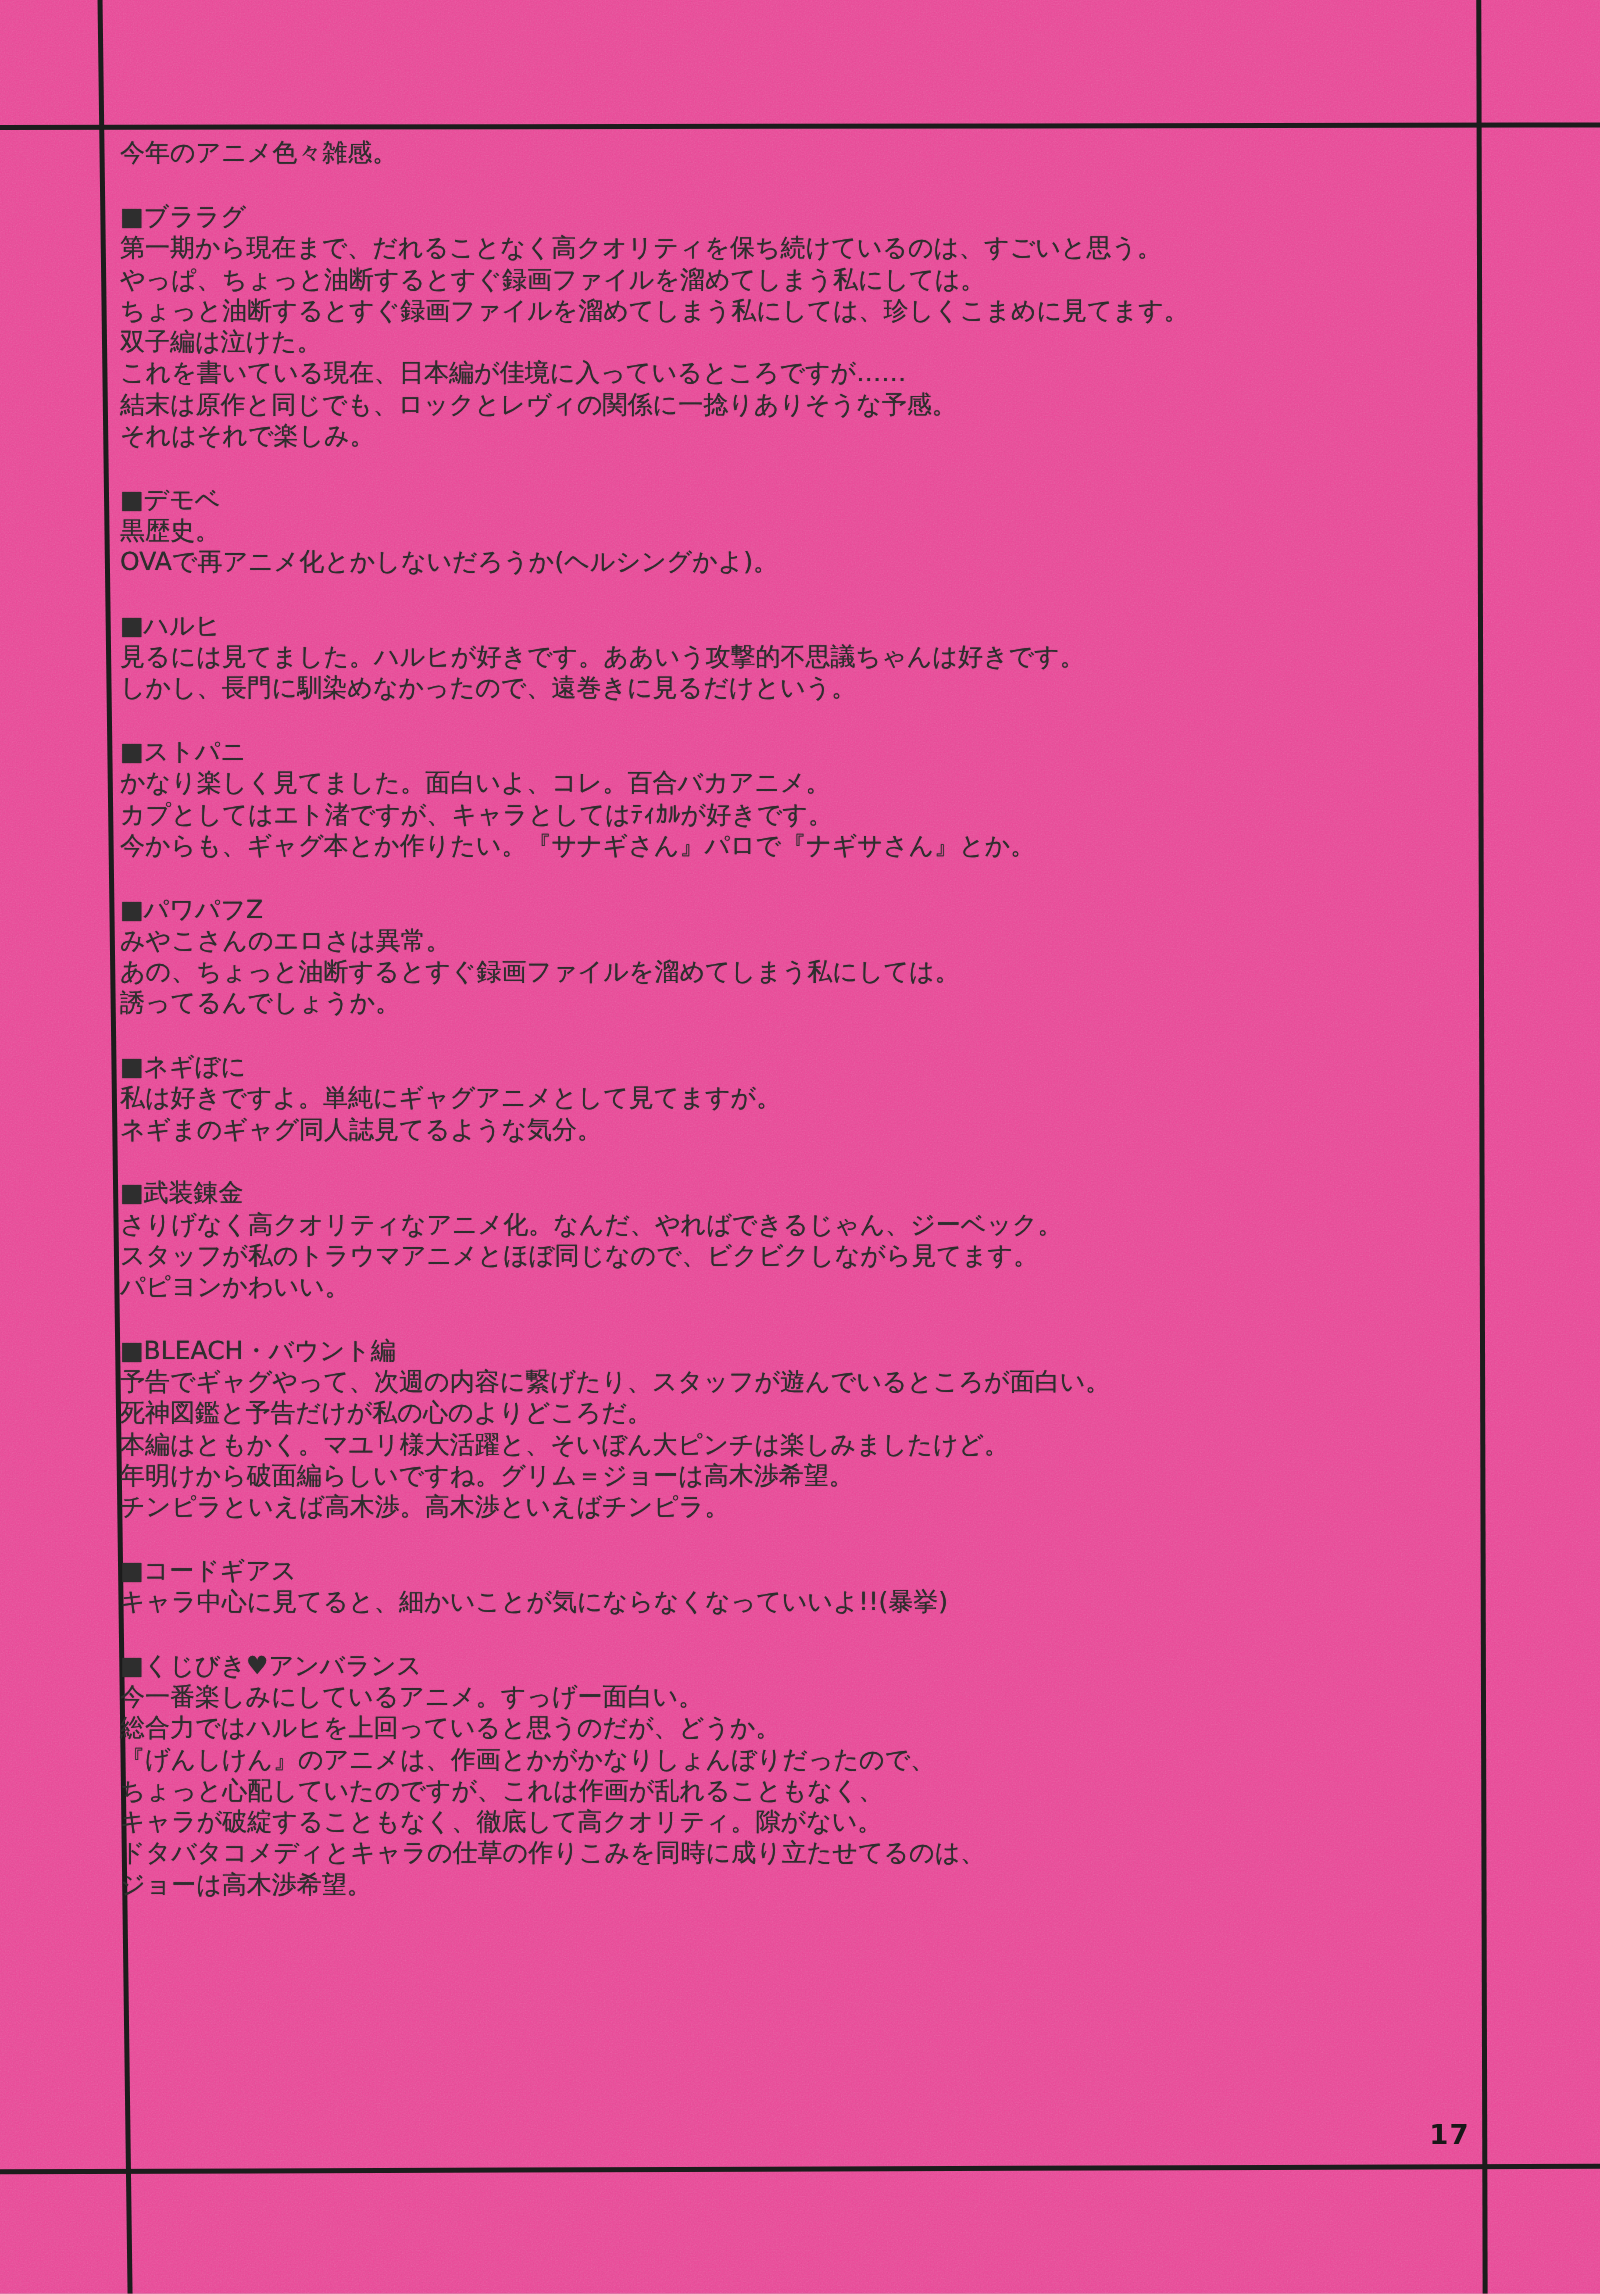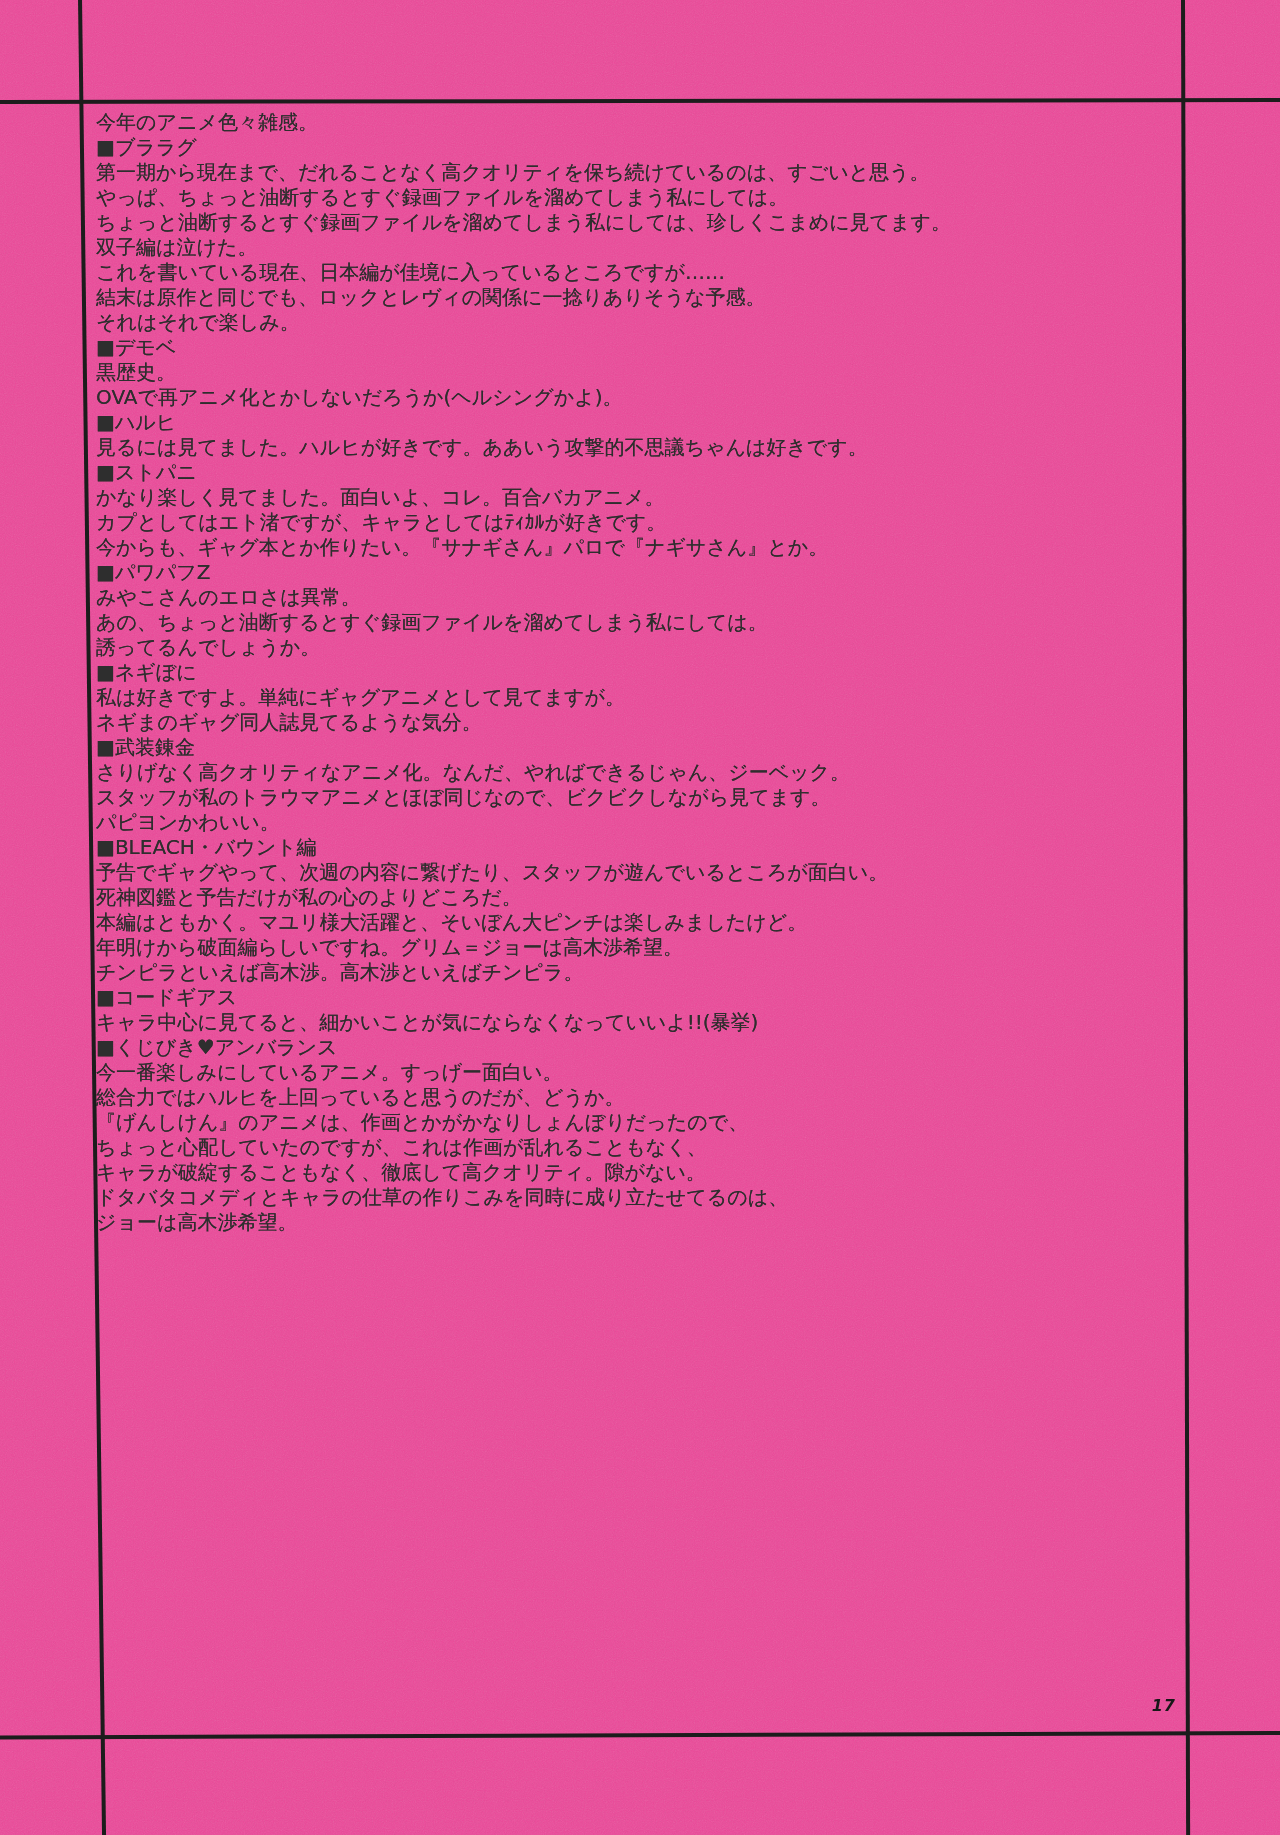--- a/index.html
+++ b/index.html
@@ -58,32 +58,32 @@
     color: #2e2e2e;
     font-size: 20px;
     line-height: 25px;
     text-shadow: 0 0 0.6px rgba(45,45,45,0.85);
   }
   .content p {
     margin: 0;
     white-space: nowrap;
   }
   .section {
+    margin-top: 26px;
   }
   .pagenum {
     position: absolute;
     left: 1118px;
     top: 1696px;
     width: 58px;
     text-align: right;
-    font-size: 16px;
+    font-size: 22px;
     font-weight: bold;
     color: #181818;
     letter-spacing: 1px;
-    font-style: italic;
   }
   .grain {
     position: absolute;
     left: 0; top: 0;
     width: 1280px; height: 1835px;
     opacity: 0.35;
     pointer-events: none;
   }
 </style>
 </head>
@@ -123,20 +123,21 @@
 
     <div class="section">
       <p>■デモベ</p>
       <p>黒歴史。</p>
       <p>OVAで再アニメ化とかしないだろうか(ヘルシングかよ)。</p>
     </div>
 
     <div class="section">
       <p>■ハルヒ</p>
       <p>見るには見てました。ハルヒが好きです。ああいう攻撃的不思議ちゃんは好きです。</p>
+      <p>しかし、長門に馴染めなかったので、遠巻きに見るだけという。</p>
     </div>
 
     <div class="section">
       <p>■ストパニ</p>
       <p>かなり楽しく見てました。面白いよ、コレ。百合バカアニメ。</p>
       <p>カプとしてはエト渚ですが、キャラとしてはﾃｨｶﾙが好きです。</p>
       <p>今からも、ギャグ本とか作りたい。『サナギさん』パロで『ナギサさん』とか。</p>
     </div>
 
     <div class="section">

